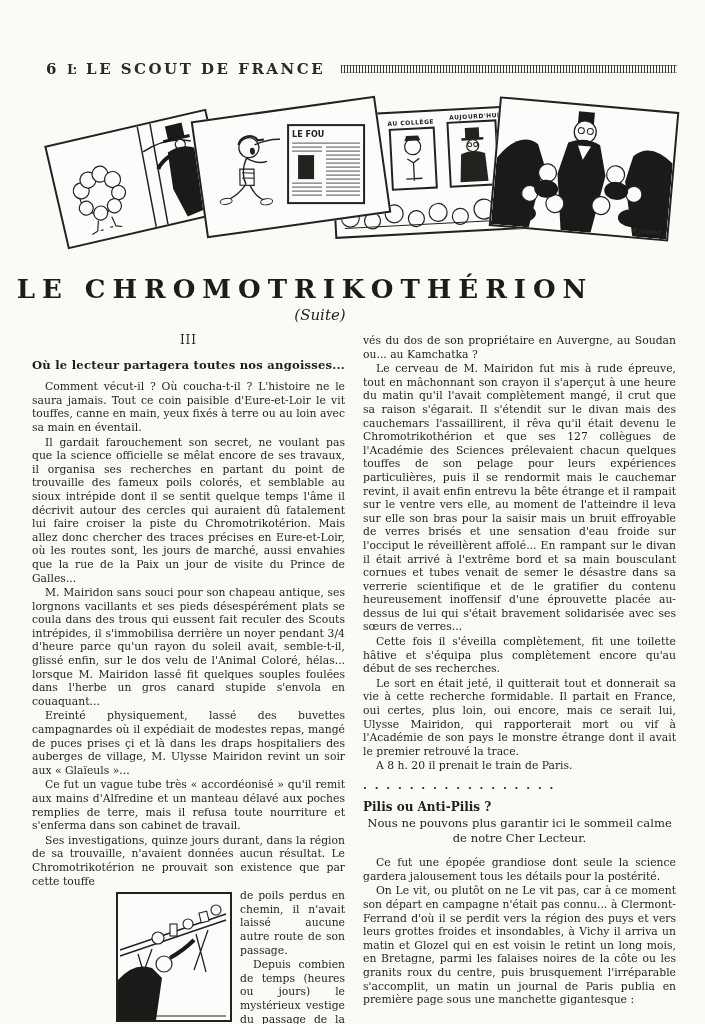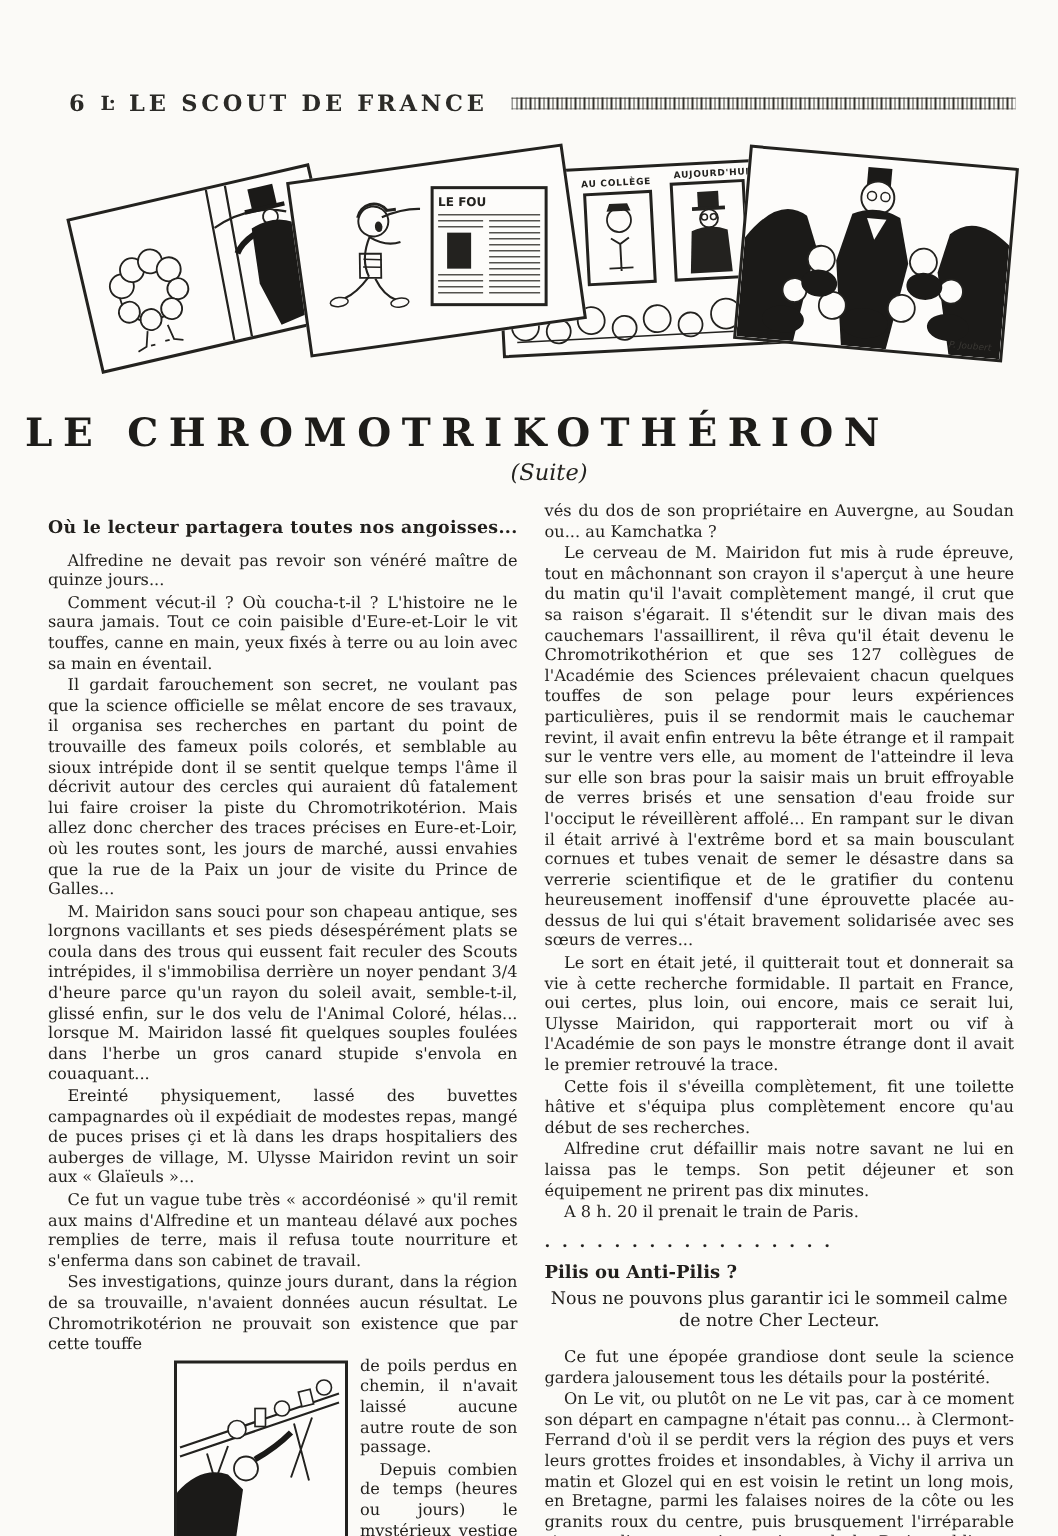--- a/index.html
+++ b/index.html
@@ -52,21 +52,21 @@
   }
 
   
   .title{
     position:absolute;top:274px;left:0;width:610px;
     text-align:center;font-size:26px;font-weight:700;letter-spacing:7px;
     color:#1d1c19;margin:0;
   }
   .subtitle{
     position:absolute;top:306px;left:0;width:640px;
-    text-align:center;font-style:italic;font-size:15px;color:#242320;padding-left:46px;
+    text-align:center;font-style:italic;font-size:15px;color:#242320;
   }
 
   
   .columns{
     position:absolute;top:334px;left:32px;width:645px;
     display:flex;gap:18px;
   }
   .col{width:313px;font-size:10.8px;line-height:13.6px;text-align:justify;}
   .col p{margin:0 0 1px 0;}
   .ind{text-indent:13px;}
@@ -217,22 +217,22 @@
       <span class="sig4">P. Joubert</span>
     </div>
   </div>
 
   <h1 class="title">LE CHROMOTRIKOTHÉRION</h1>
   <div class="subtitle">(Suite)</div>
 
   <div class="columns">
 
     <div class="col">
+      <div class="secnum">III</div>
       <div class="secheadline">Où le lecteur partagera toutes nos angoisses...</div>
-      <p class="ind">Alfredine ne devait pas revoir son vénéré maître de quinze jours...</p>
       <p class="ind">Comment vécut-il ? Où coucha-t-il ? L'histoire ne le saura jamais. Tout ce coin paisible d'Eure-et-Loir le vit touffes, canne en main, yeux fixés à terre ou au loin avec sa main en éventail.</p>
       <p class="ind">Il gardait farouchement son secret, ne voulant pas que la science officielle se mêlat encore de ses travaux, il organisa ses recherches en partant du point de trouvaille des fameux poils colorés, et semblable au sioux intrépide dont il se sentit quelque temps l'âme il décrivit autour des cercles qui auraient dû fatalement lui faire croiser la piste du Chromotrikotérion. Mais allez donc chercher des traces précises en Eure-et-Loir, où les routes sont, les jours de marché, aussi envahies que la rue de la Paix un jour de visite du Prince de Galles...</p>
       <p class="ind">M. Mairidon sans souci pour son chapeau antique, ses lorgnons vacillants et ses pieds désespérément plats se coula dans des trous qui eussent fait reculer des Scouts intrépides, il s'immobilisa derrière un noyer pendant 3/4 d'heure parce qu'un rayon du soleil avait, semble-t-il, glissé enfin, sur le dos velu de l'Animal Coloré, hélas... lorsque M. Mairidon lassé fit quelques souples foulées dans l'herbe un gros canard stupide s'envola en couaquant...</p>
       <p class="ind">Ereinté physiquement, lassé des buvettes campagnardes où il expédiait de modestes repas, mangé de puces prises çi et là dans les draps hospitaliers des auberges de village, M. Ulysse Mairidon revint un soir aux « Glaïeuls »...</p>
       <p class="ind">Ce fut un vague tube très « accordéonisé » qu'il remit aux mains d'Alfredine et un manteau délavé aux poches remplies de terre, mais il refusa toute nourriture et s'enferma dans son cabinet de travail.</p>
       <p class="ind">Ses investigations, quinze jours durant, dans la région de sa trouvaille, n'avaient données aucun résultat. Le Chromotrikotérion ne prouvait son existence que par cette touffe</p>
       <div class="wrapzone">
         <span class="illu">
           <svg viewBox="0 0 112 126">
             <path d="M2 62 L108 26 M2 56 L108 20" stroke="#23221f" stroke-width="1.5" fill="none"></path>
@@ -252,23 +252,22 @@
 
         </span>
         <p class="noind">de poils perdus en chemin, il n'avait laissé aucune autre route de son passage.</p>
         <p class="ind">Depuis combien de temps (heures ou jours) le mystérieux vestige du passage de la bête millénaire était-il sur la route lorsque notre savant le vit, et encore, en poussant plus loin la critique, les poils étaient-ils tombés de l'animal sur le chemin ou un coup de vent facétieux les avaient-ils transportés en Eure-et-Loir après les avoir enle-</p>
       </div>
     </div>
 
     <div class="col">
       <p class="noind">vés du dos de son propriétaire en Auvergne, au Soudan ou... au Kamchatka ?</p>
       <p class="ind">Le cerveau de M. Mairidon fut mis à rude épreuve, tout en mâchonnant son crayon il s'aperçut à une heure du matin qu'il l'avait complètement mangé, il crut que sa raison s'égarait. Il s'étendit sur le divan mais des cauchemars l'assaillirent, il rêva qu'il était devenu le Chromotrikothérion et que ses 127 collègues de l'Académie des Sciences prélevaient chacun quelques touffes de son pelage pour leurs expériences particulières, puis il se rendormit mais le cauchemar revint, il avait enfin entrevu la bête étrange et il rampait sur le ventre vers elle, au moment de l'atteindre il leva sur elle son bras pour la saisir mais un bruit effroyable de verres brisés et une sensation d'eau froide sur l'occiput le réveillèrent affolé... En rampant sur le divan il était arrivé à l'extrême bord et sa main bousculant cornues et tubes venait de semer le désastre dans sa verrerie scientifique et de le gratifier du contenu heureusement inoffensif d'une éprouvette placée au-dessus de lui qui s'était bravement solidarisée avec ses sœurs de verres...</p>
+      <p class="ind">Cette fois il s'éveilla complètement, fit une toilette hâtive et s'équipa plus complètement encore qu'au début de ses recherches.</p>
       <p class="ind">Le sort en était jeté, il quitterait tout et donnerait sa vie à cette recherche formidable. Il partait en France, oui certes, plus loin, oui encore, mais ce serait lui, Ulysse Mairidon, qui rapporterait mort ou vif à l'Académie de son pays le monstre étrange dont il avait le premier retrouvé la trace.</p>
-      <p class="ind">Cette fois il s'éveilla complètement, fit une toilette hâtive et s'équipa plus complètement encore qu'au début de ses recherches.</p>
-      <p class="ind">Alfredine crut défaillir mais notre savant ne lui en laissa pas le temps. Son petit déjeuner et son équipement ne prirent pas dix minutes.</p>
       <p class="ind">A 8 h. 20 il prenait le train de Paris.</p>
       <div class="dots">. . . . . . . . . . . . . . . . .</div>
       <div class="sec4head1">Pilis ou Anti-Pilis ?</div>
       <div class="sec4head2">Nous ne pouvons plus garantir ici le sommeil calme de notre Cher Lecteur.</div>
       <p class="ind">Ce fut une épopée grandiose dont seule la science gardera jalousement tous les détails pour la postérité.</p>
       <p class="ind">On Le vit, ou plutôt on ne Le vit pas, car à ce moment son départ en campagne n'était pas connu... à Clermont-Ferrand d'où il se perdit vers la région des puys et vers leurs grottes froides et insondables, à Vichy il arriva un matin et Glozel qui en est voisin le retint un long mois, en Bretagne, parmi les falaises noires de la côte ou les granits roux du centre, puis brusquement l'irréparable s'accomplit, un matin un journal de Paris publia en première page sous une manchette gigantesque :</p>
 
     </div>
 
   </div>

